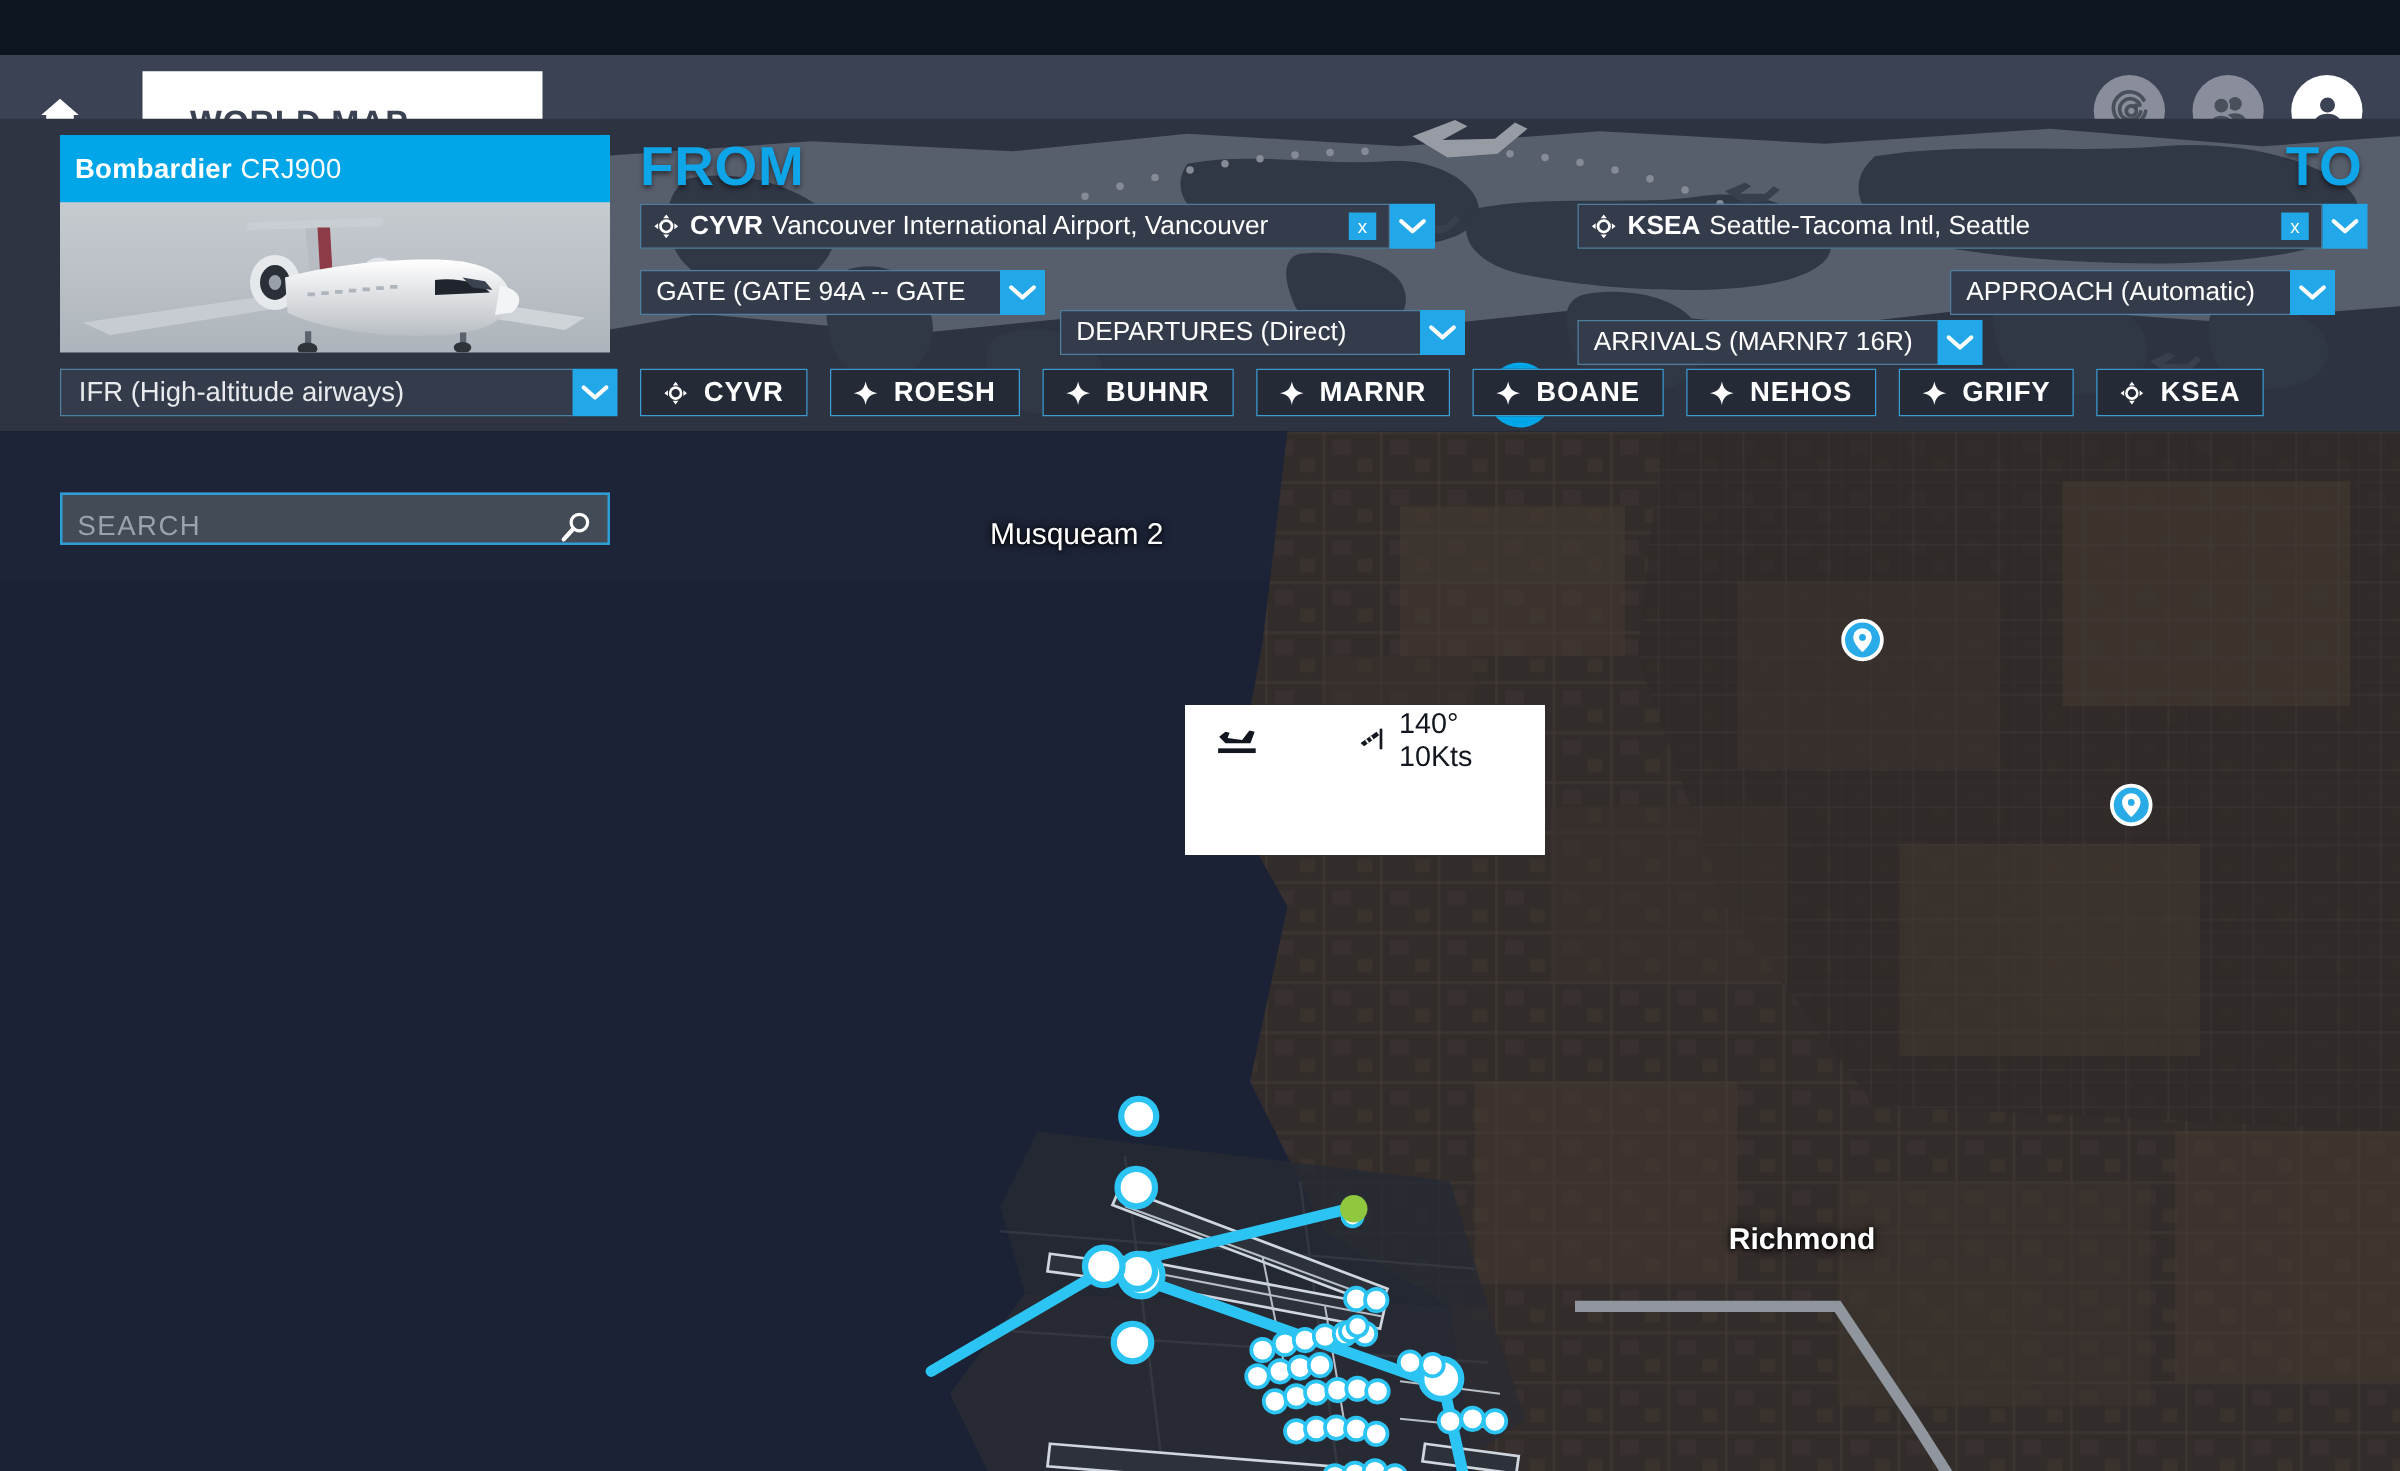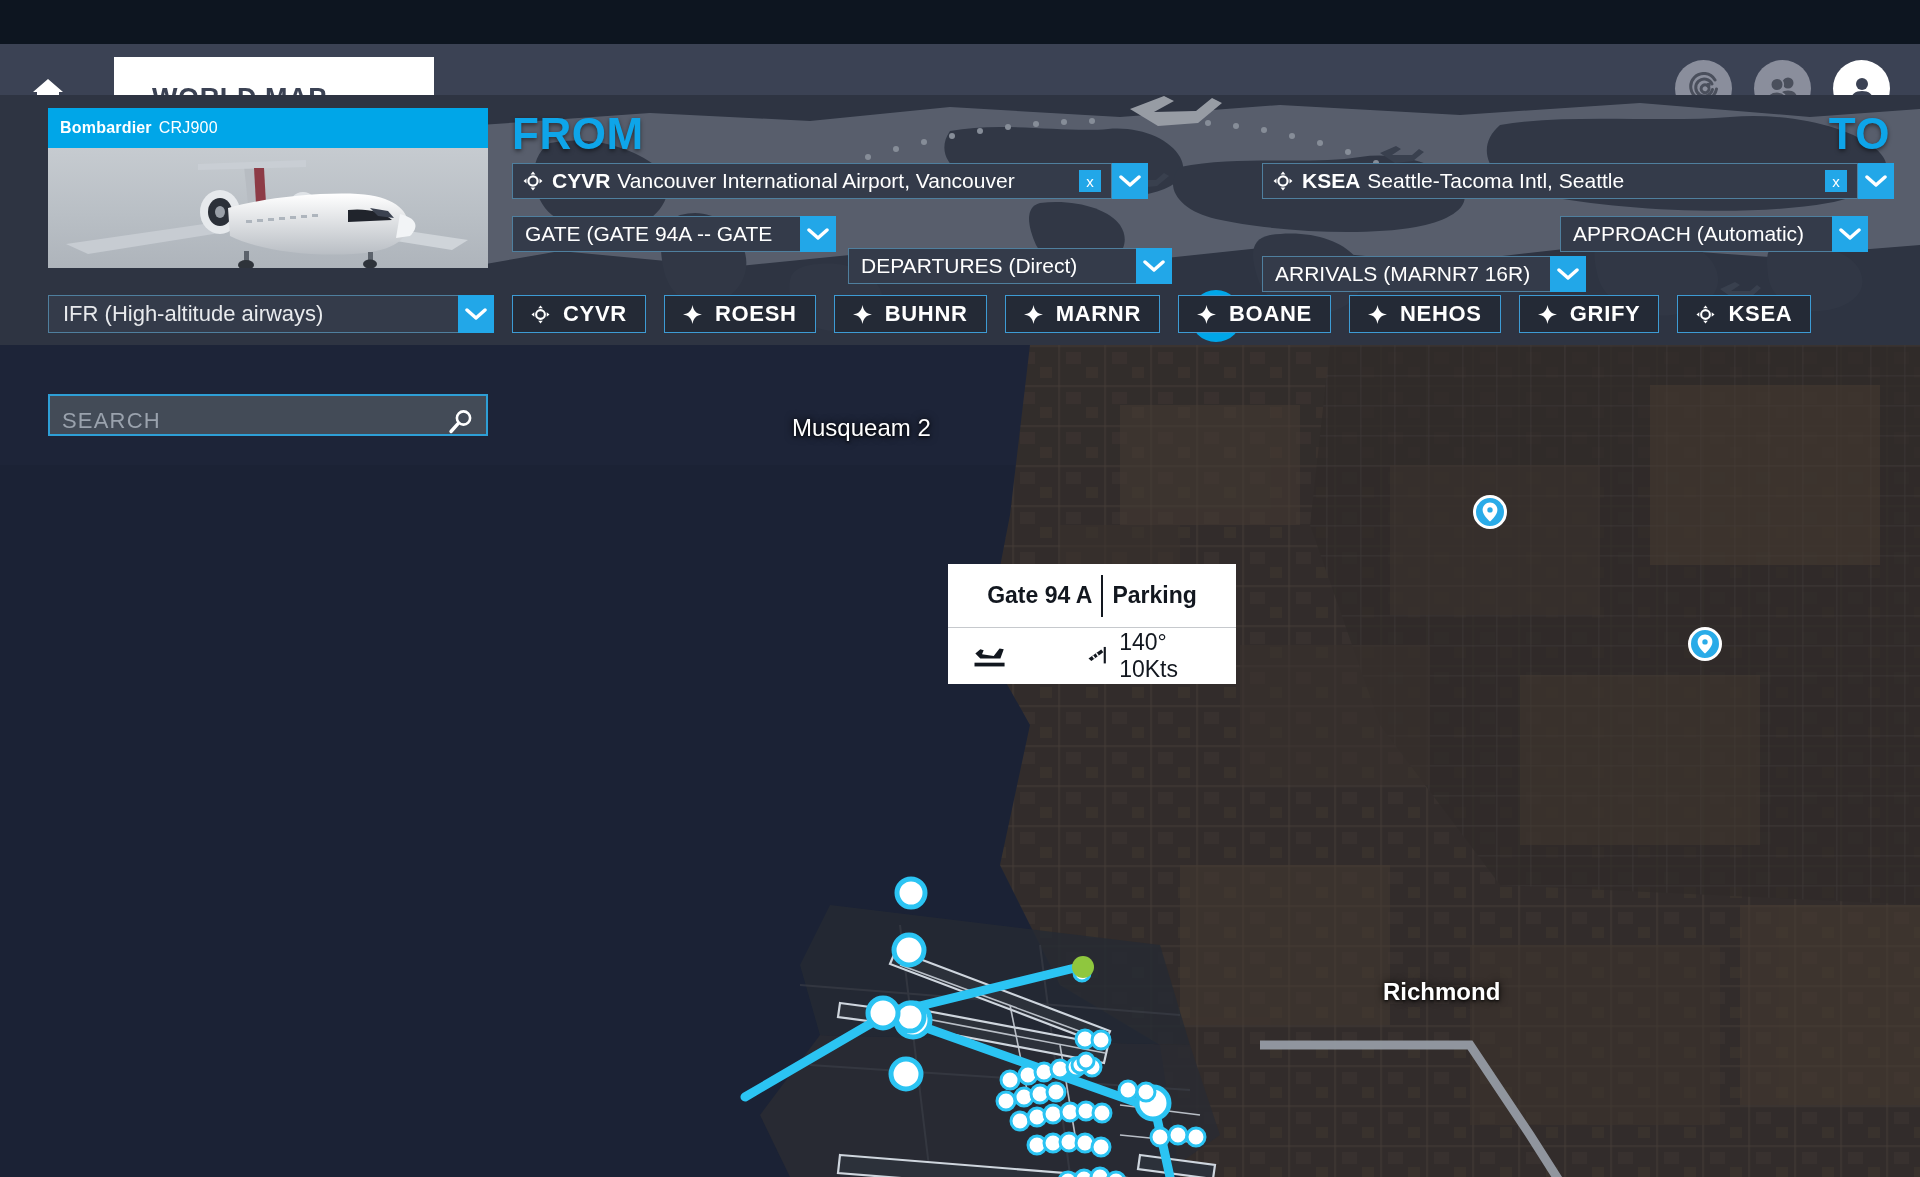--- a/index.html
+++ b/index.html
@@ -25,21 +25,21 @@
   .navcircle.active{ background:#ffffff; }
 
   
   #planbar{ position:absolute; left:0; top:95px; width:1920px; height:250px;
     background:#2e3442; overflow:hidden; }
   #worldbg{ position:absolute; left:480px; top:0; width:1440px; height:250px;
     opacity:.55; }
 
   #aircraft-card{ position:absolute; left:48px; top:13px; width:440px; height:160px;
     background:#cfd4d8; }
-  #aircraft-title{ height:40px; background:#00a6e8; color:#fff; font-size:16px;
+  #aircraft-title{ height:54px; background:#00a6e8; color:#fff; font-size:22px;
     display:flex; align-items:center; padding-left:12px; letter-spacing:.2px; }
   #aircraft-title b{ font-weight:bold; margin-right:7px; }
   #aircraft-img{ position:relative; width:440px; height:120px; overflow:hidden;
     background:linear-gradient(180deg,#c6cbd0 0%,#b9bfc5 55%,#aeb4bb 100%); }
 
   #from-label,#to-label{ position:absolute; top:14px; color:#0ea5e9; font-size:44px;
     font-weight:bold; letter-spacing:.5px; text-shadow:0 2px 4px rgba(0,0,0,.5); }
   #from-label{ left:512px; }
   #to-label{ right:30px; }
 
@@ -576,25 +576,20 @@
 
 <div id="searchbox">
   <input id="search-input" type="text" placeholder="SEARCH" style="">
   <svg width="26" height="26" viewBox="0 0 26 26">
     <circle cx="15.5" cy="10" r="6.6" fill="none" stroke="#fff" stroke-width="2.6"></circle>
     <path d="M10.5 15.2 L3 23.5" stroke="#fff" stroke-width="3.4" stroke-linecap="round"></path>
   </svg>
 </div>
 
 <div id="gate-tooltip">
-  <div id="tt-top">
-    <b>Gate 94 A</b>
-    <span id="tt-div"></span>
-    <b>Parking</b>
-  </div>
   <div id="tt-bot">
     <svg width="48" height="32" viewBox="0 0 48 32">
       <path d="M4 13 L10 8 L14 9 L12 14 L26 16 L33 7 L38 8 L34 19 L10 19 Z" fill="#12171f"></path>
       <rect x="3" y="24" width="36" height="4.5" fill="#12171f"></rect>
     </svg>
     <span id="tt-wind">
       <svg width="28" height="26" viewBox="0 0 28 26">
         <rect x="21.5" y="2" width="2.6" height="20" fill="#12171f"></rect>
         <path d="M3 16 L18.5 5 L21 8.5 L6.5 19 Z" fill="#12171f"></path>
         <path d="M8 12.5 L10.5 16" stroke="#fff" stroke-width="1.8"></path>

